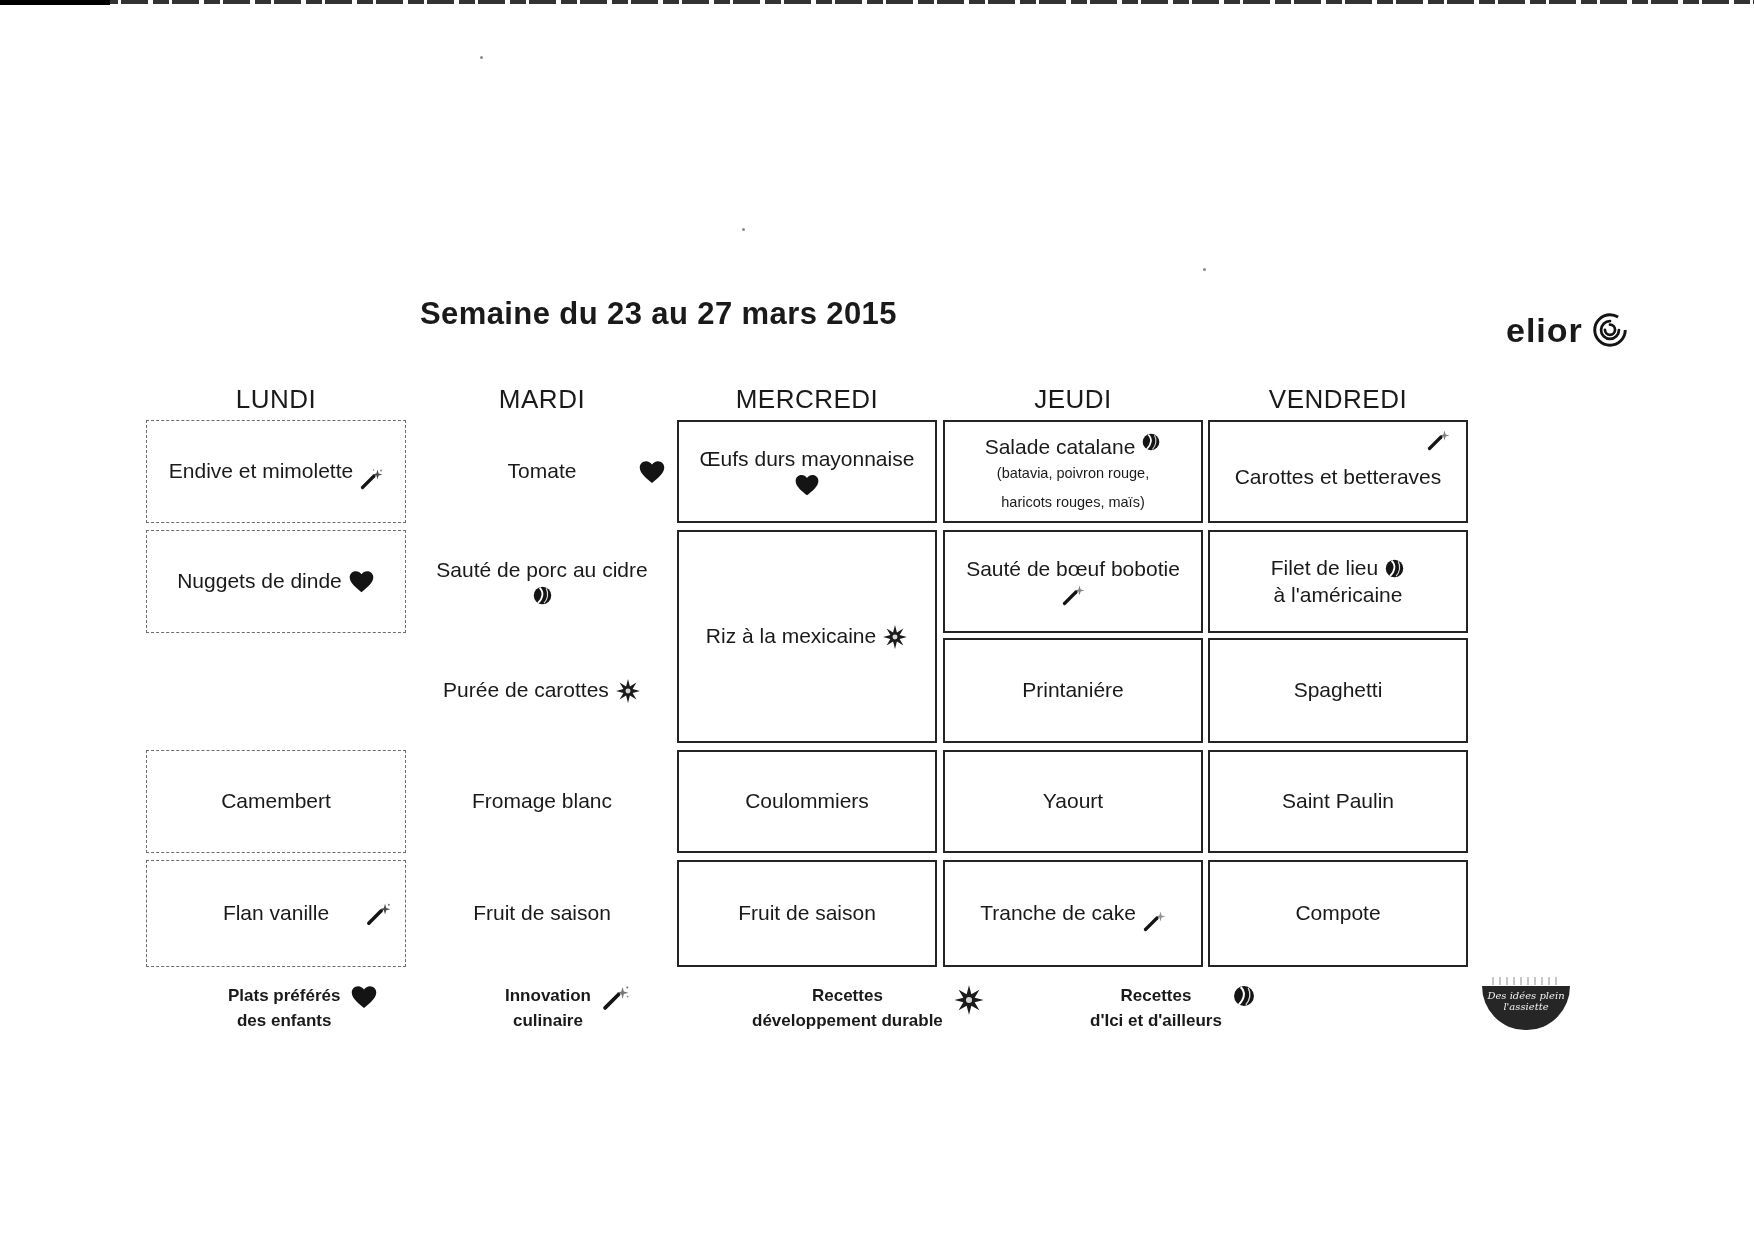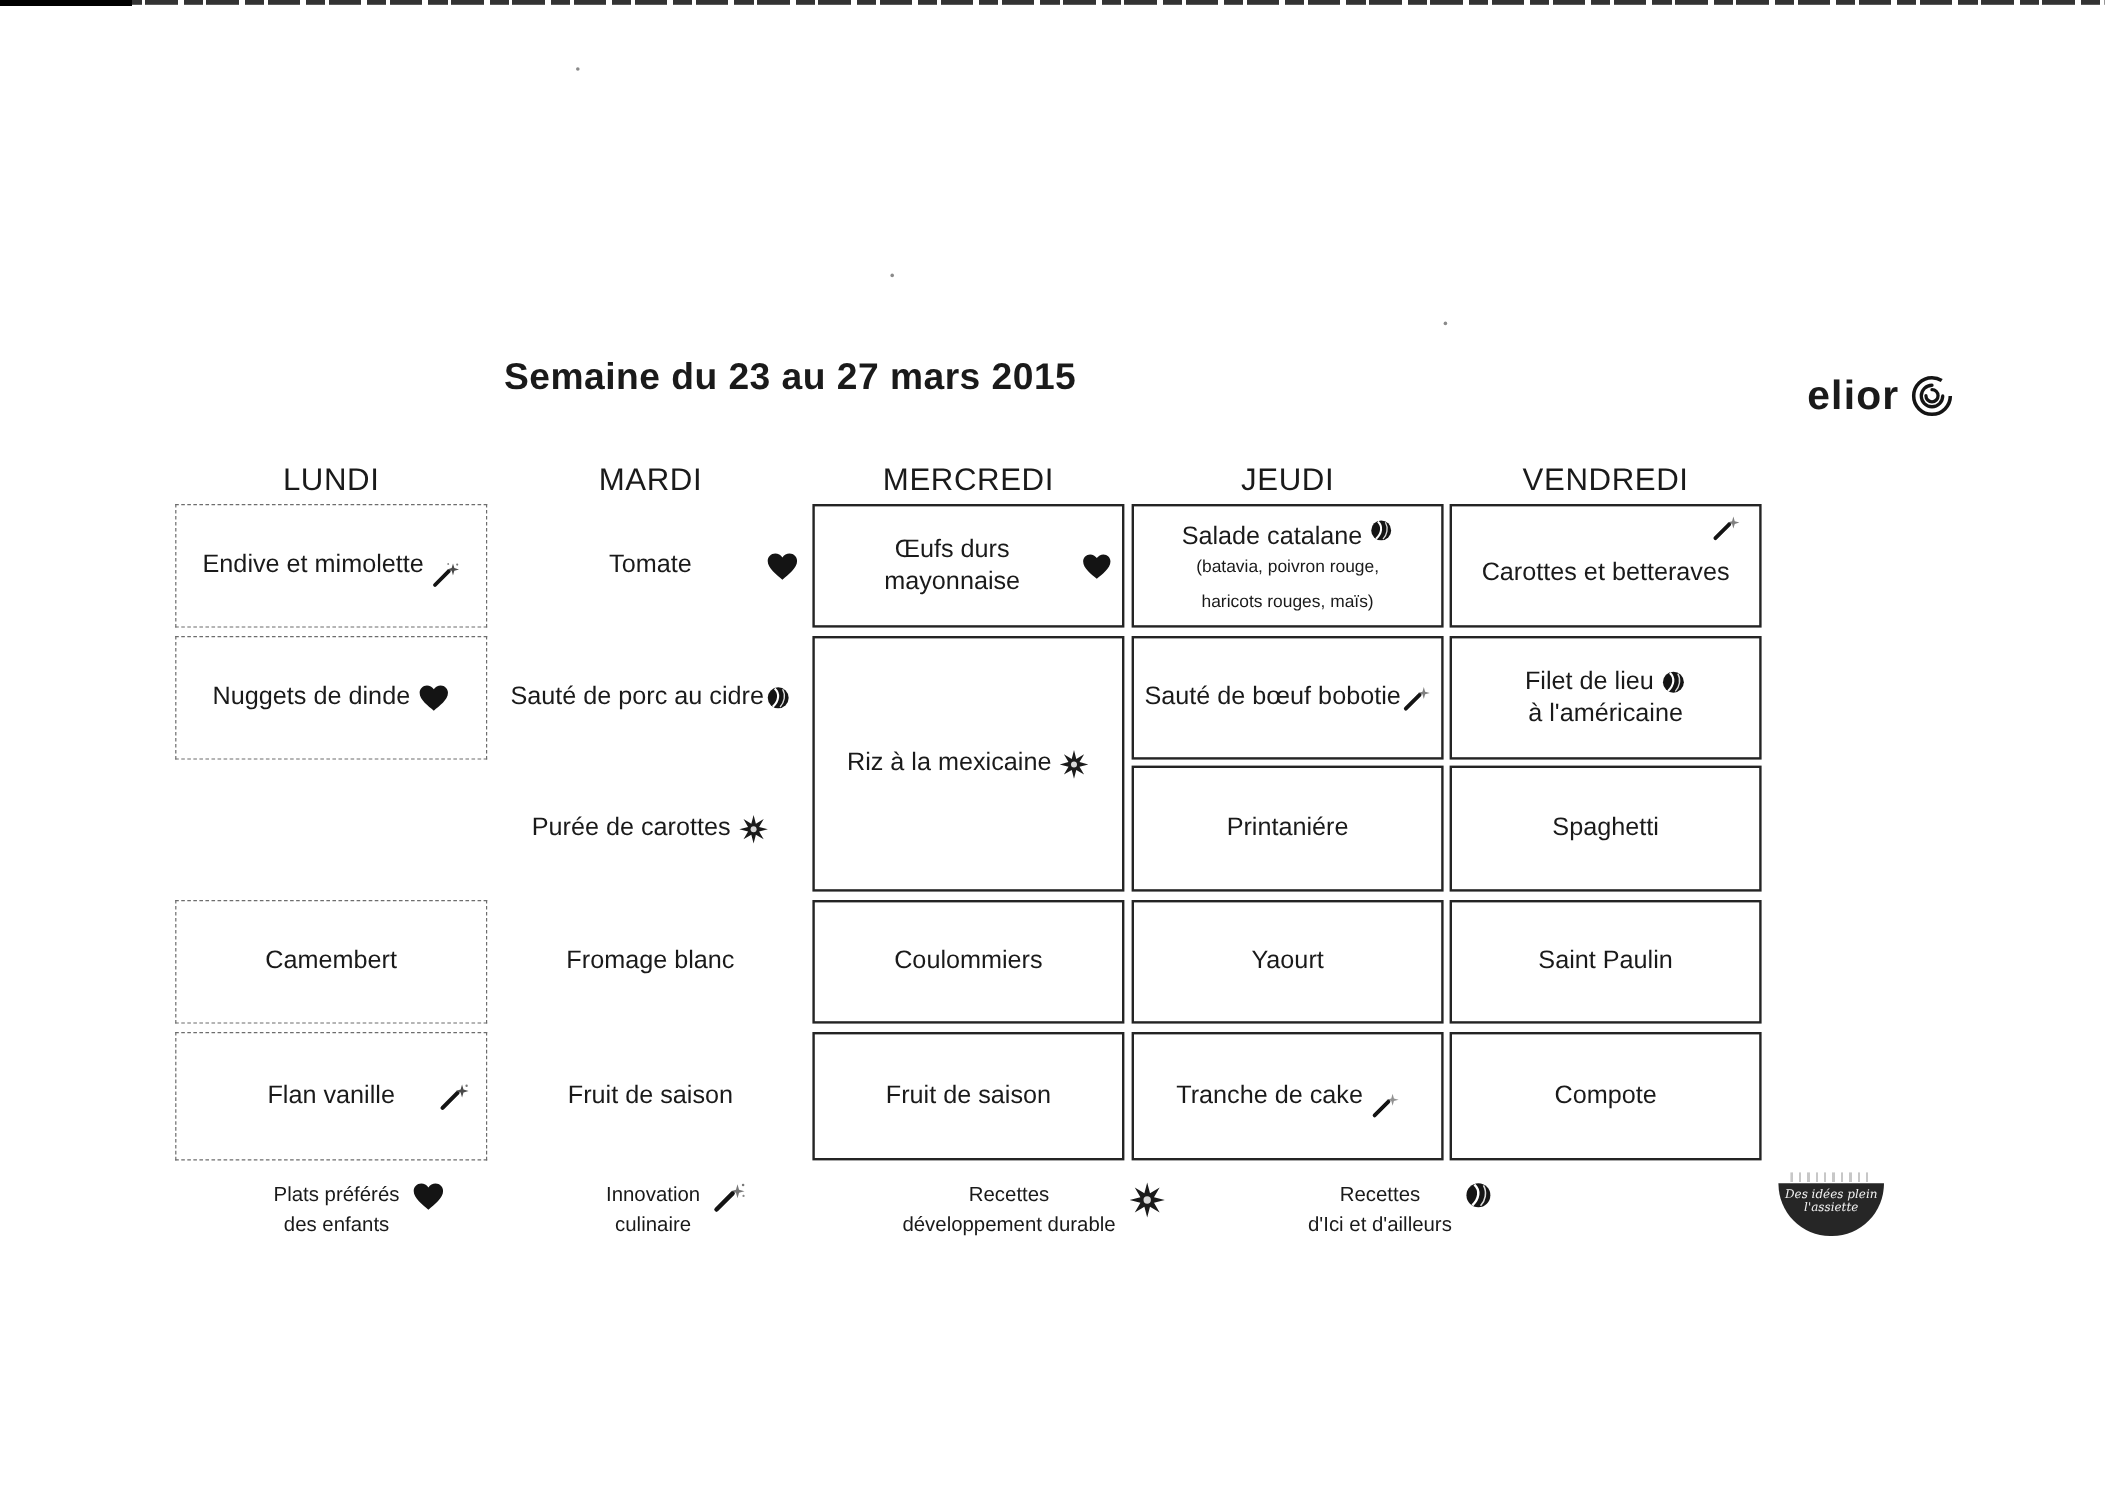--- a/index.html
+++ b/index.html
@@ -21,29 +21,29 @@
   .col{position:absolute;top:420px;width:260px;height:548px;}
   .cell{position:absolute;left:0;width:260px;box-sizing:border-box;display:flex;flex-direction:column;
         align-items:center;justify-content:center;text-align:center;padding:4px 8px;background:#fff;}
   .r1{top:0;height:103px}.r2{top:110px;height:103px}.r3{top:218px;height:105px}
   .r4{top:330px;height:103px}.r5{top:440px;height:107px}.r23{top:110px;height:213px}
   .solid{border:2px solid #242424;}
   .dashed{border:1.5px dashed #6d6d6d;}
   .noborder{border:none;background:transparent;}
   .dish{font-size:21px;line-height:1.25;}
   .dish-row{display:flex;align-items:center;justify-content:center;gap:6px;}
-  .tight{gap:1px;}
+  .tight{gap:1px;flex-direction:column;}
   .sub{font-size:14.5px;line-height:1.2;margin-top:3px;}
   .icon-abs-right{position:absolute;right:14px;top:50%;transform:translateY(-50%);}
   .icon-abs-tr{position:absolute;right:16px;top:6px;}
   .low-icon{margin-top:14px;}
   .lift-icon{margin-bottom:10px;}
   
   .legend-item{position:absolute;top:984px;display:flex;align-items:flex-start;gap:10px;}
-  .legend-lines{font-weight:normal;font-size:17px;line-height:1.45;text-align:center;}
+  .legend-lines{font-weight:bold;font-size:17px;line-height:1.45;text-align:center;}
   
   .bowl{position:absolute;left:1482px;top:986px;width:88px;height:50px;}
   .bowl-shape{position:relative;width:88px;height:44px;background:#262626;
     border-radius:0 0 44px 44px / 0 0 45px 45px;overflow:hidden;}
   .bowl-text{position:absolute;top:4px;left:0;width:100%;text-align:center;color:#f3f3f3;
     font-family:"DejaVu Serif", serif;font-style:italic;font-size:10px;line-height:1.1;}
   .bowl-scratch{position:absolute;top:-9px;left:10px;width:66px;height:8px;
     background:repeating-linear-gradient(90deg,#9a9a9a 0 2px,transparent 2px 7px);opacity:.55;}
   svg{display:block;}
 </style>

